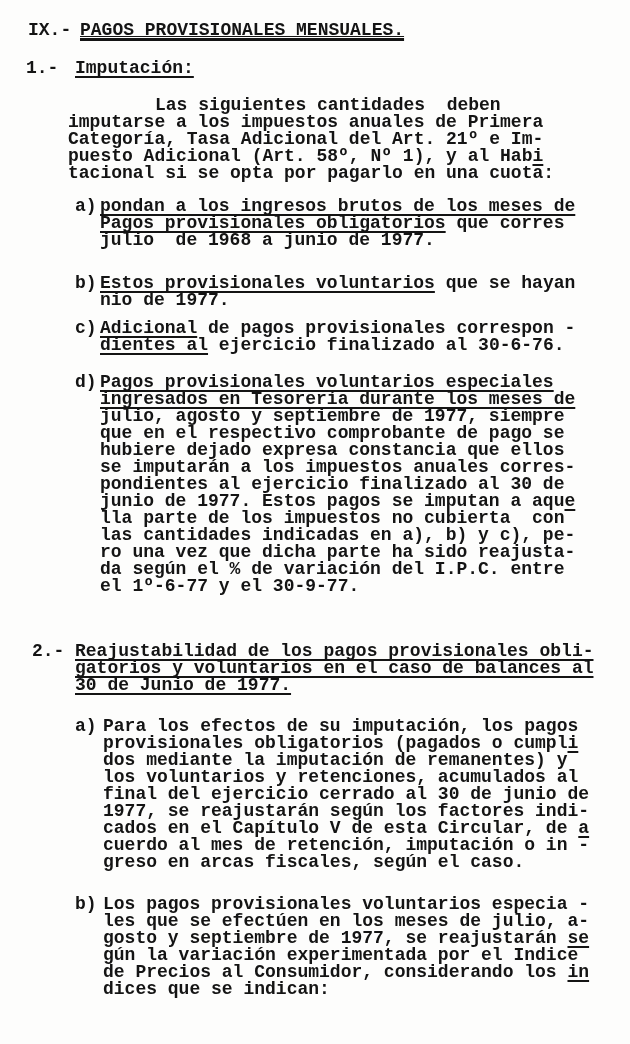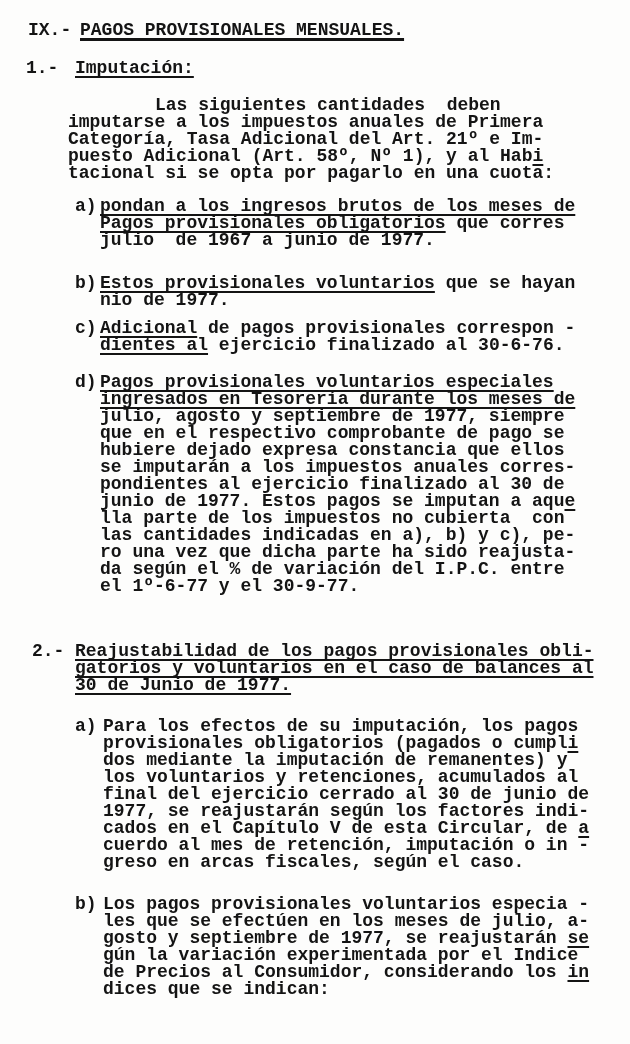--- a/index.html
+++ b/index.html
@@ -51,24 +51,24 @@
   .blk-h2b { margin-left: 32px; padding-left: 43px; }
   .blk-h2b .marker { width: 43px; }
   .blk-item2 { margin-left: 75px; padding-left: 28px; }
   .blk-item2 .marker { width: 28px; }
 </style>
 </head>
 <body>
 
 <div id="page">
   <div id="doc">
-      <div class="blk blk-h1" style="margin-top: 22px;"><span class="marker">IX.- </span><div class="line"><span class="u">PAGOS PROVISIONALES MENSUALES.</span></div></div>
+      <div class="blk blk-h1" style="margin-top: 22px; text-decoration: underline;"><span class="marker">IX.- </span><div class="line"><span class="u">PAGOS PROVISIONALES MENSUALES.</span></div></div>
       <div class="blk blk-h2" style="margin-top: 21px;"><span class="marker">1.- </span><div class="line"><span class="u">Imputación:</span></div></div>
       <div class="blk blk-para" style="margin-top: 20px;"><div class="line line-first"><span>Las siguientes cantidades  deben</span></div><div class="line"><span>imputarse a los impuestos anuales de Primera</span></div><div class="line"><span>Categoría, Tasa Adicional del Art. 21º e Im-</span></div><div class="line"><span>puesto Adicional (Art. 58º, Nº 1), y al Hab</span><span class="u">i</span></div><div class="line"><span>tacional si se opta por pagarlo en una cuota:</span></div></div>
-      <div class="blk blk-item" style="margin-top: 16px;"><span class="marker">a) </span><div class="line"><span class="u">pondan a los ingresos brutos de los meses de</span></div><div class="line"><span class="u">Pagos provisionales obligatorios</span><span> que corres</span></div><div class="line"><span>julio  de 1967 a junio de 1977.</span></div></div>
+      <div class="blk blk-item" style="margin-top: 16px;"><span class="marker">a) </span><div class="line"><span class="u">pondan a los ingresos brutos de los meses de</span></div><div class="line"><span class="u">Pagos provisionales obligatorios</span><span> que corres</span></div><div class="line"><span>julio  de 1968 a junio de 1977.</span></div></div>
       <div class="blk blk-item" style="margin-top: 26px;"><span class="marker">b) </span><div class="line"><span class="u">Estos provisionales voluntarios</span><span> que se hayan</span></div><div class="line"><span>nio de 1977.</span></div></div>
       <div class="blk blk-item" style="margin-top: 11px;"><span class="marker">c) </span><div class="line"><span class="u">Adicional</span><span> de pagos provisionales correspon -</span></div><div class="line"><span class="u">dientes al</span><span> ejercicio finalizado al 30-6-76.</span></div></div>
       <div class="blk blk-item" style="margin-top: 20px;"><span class="marker">d) </span><div class="line"><span class="u">Pagos provisionales voluntarios especiales</span></div><div class="line"><span class="u">ingresados en Tesorería durante los meses de</span></div><div class="line"><span>julio, agosto y septiembre de 1977, siempre</span></div><div class="line"><span>que en el respectivo comprobante de pago se</span></div><div class="line"><span>hubiere dejado expresa constancia que ellos</span></div><div class="line"><span>se imputarán a los impuestos anuales corres-</span></div><div class="line"><span>pondientes al ejercicio finalizado al 30 de</span></div><div class="line"><span>junio de 1977. Estos pagos se imputan a aqu</span><span class="u">e</span></div><div class="line"><span>lla parte de los impuestos no cubierta  con</span></div><div class="line"><span>las cantidades indicadas en a), b) y c), pe-</span></div><div class="line"><span>ro una vez que dicha parte ha sido reajusta-</span></div><div class="line"><span>da según el % de variación del I.P.C. entre</span></div><div class="line"><span>el 1º-6-77 y el 30-9-77.</span></div></div>
       <div class="blk blk-h2b" style="margin-top: 48px;"><span class="marker">2.- </span><div class="line"><span class="u">Reajustabilidad de los pagos provisionales obli-</span></div><div class="line"><span class="u">gatorios y voluntarios en el caso de balances al</span></div><div class="line"><span class="u">30 de Junio de 1977.</span></div></div>
       <div class="blk blk-item2" style="margin-top: 24px;"><span class="marker">a) </span><div class="line"><span>Para los efectos de su imputación, los pagos</span></div><div class="line"><span>provisionales obligatorios (pagados o cumpl</span><span class="u">i</span></div><div class="line"><span>dos mediante la imputación de remanentes) y</span></div><div class="line"><span>los voluntarios y retenciones, acumulados al</span></div><div class="line"><span>final del ejercicio cerrado al 30 de junio de</span></div><div class="line"><span>1977, se reajustarán según los factores indi-</span></div><div class="line"><span>cados en el Capítulo V de esta Circular, de </span><span class="u">a</span></div><div class="line"><span>cuerdo al mes de retención, imputación o in -</span></div><div class="line"><span>greso en arcas fiscales, según el caso.</span></div></div>
       <div class="blk blk-item2" style="margin-top: 25px;"><span class="marker">b) </span><div class="line"><span>Los pagos provisionales voluntarios especia -</span></div><div class="line"><span>les que se efectúen en los meses de julio, a-</span></div><div class="line"><span>gosto y septiembre de 1977, se reajustarán </span><span class="u">se</span></div><div class="line"><span>gún la variación experimentada por el Indice</span></div><div class="line"><span>de Precios al Consumidor, considerando los </span><span class="u">in</span></div><div class="line"><span>dices que se indican:</span></div></div>
     </div>
 </div>
 
 </body></html>

